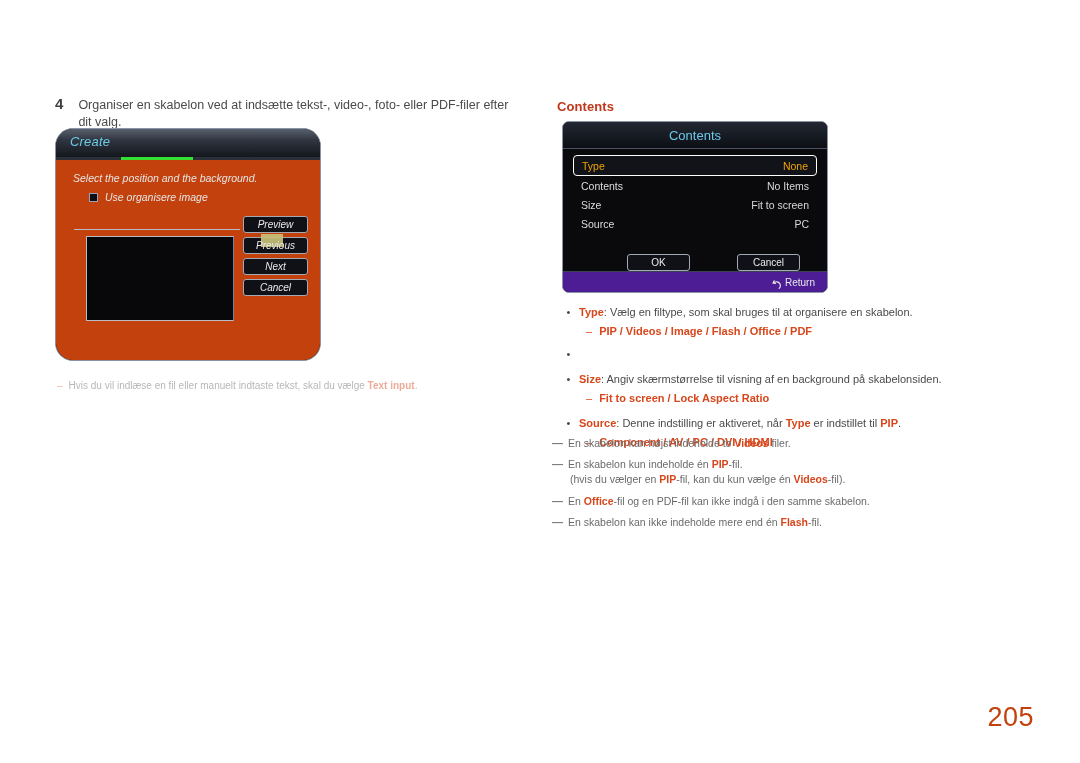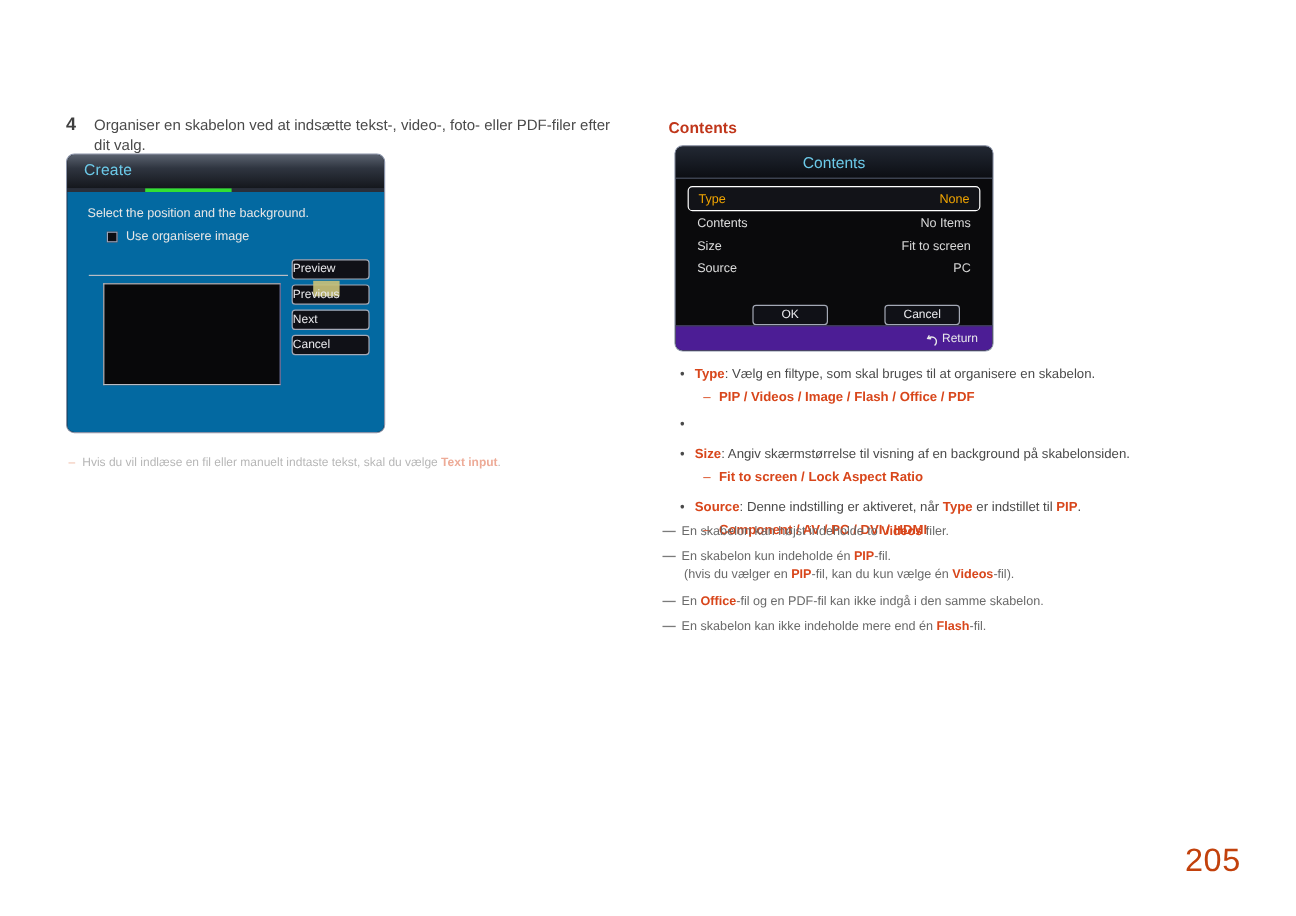--- a/index.html
+++ b/index.html
@@ -43,24 +43,25 @@
   }
 
   
   .osd-create {
     position: absolute;
     left: 55px;
     top: 128px;
     width: 266px;
     height: 233px;
     border: 1px solid #8a93a8;
-    border-radius: 7px;
+    border-radius: 18px;
     background: #0a0a0c;
     box-sizing: border-box;
     overflow: hidden;
+    font-style: italic;
   }
   .osd-create-titlebar {
     height: 28px;
     background: linear-gradient(to bottom, #59616e 0%, #2f3540 40%, #14171c 100%);
     position: relative;
     border-bottom: 1px solid #3b4150;
   }
   .osd-create-title {
     position: absolute;
     left: 14px;
@@ -81,21 +82,21 @@
     left: 65px;
     top: 0;
     width: 72px;
     height: 3px;
     background: #33e033;
   }
   .osd-create-body {
     position: absolute;
     left: 0; right: 0;
     top: 31px; bottom: 0;
-    background: #0369a1;
+    background: #c2410c;
   }
   .osd-instr {
     position: absolute;
     left: 17px;
     top: 12px;
     font-size: 10.5px;
     color: #e6e6e6;
   }
   .osd-check-row {
     position: absolute;
@@ -146,20 +147,21 @@
   }
   .osd-btn {
     height: 17px;
     border: 1px solid #a4a9b6;
     border-radius: 3px;
     background: #101117;
     color: #e9e9ec;
     font-size: 10px;
     display: flex;
     align-items: center;
+    justify-content: center;
     box-sizing: border-box;
     position: relative;
   }
   .osd-btn .hl-blob {
     position: absolute;
     left: 17px;
     top: -4px;
     width: 22px;
     height: 13px;
     background: #c7c07a;

